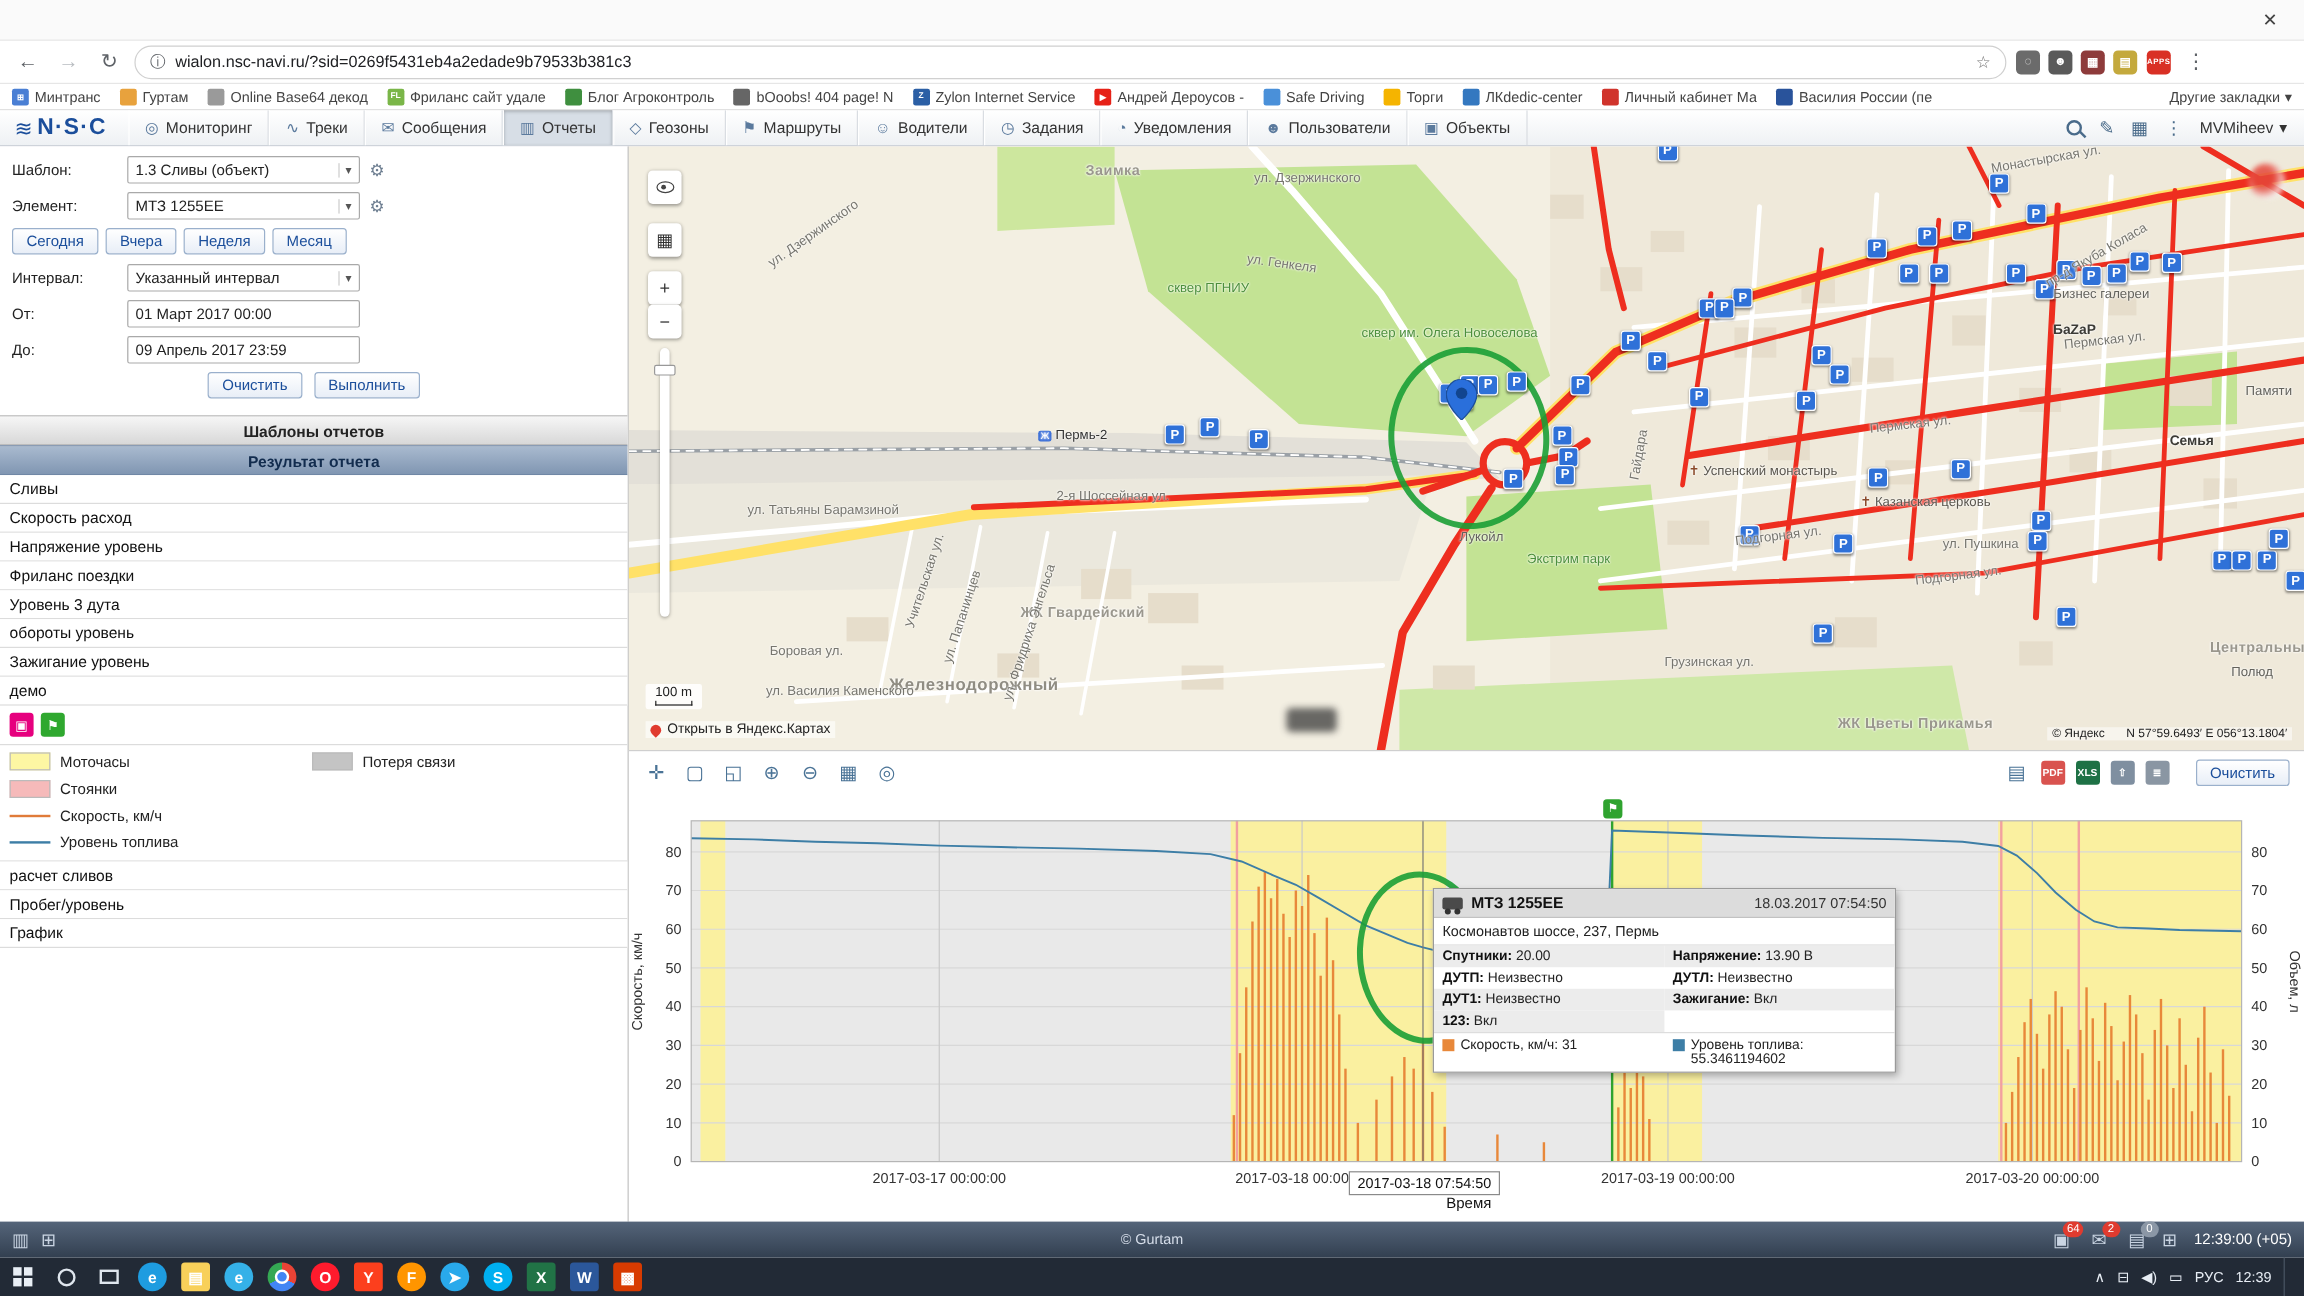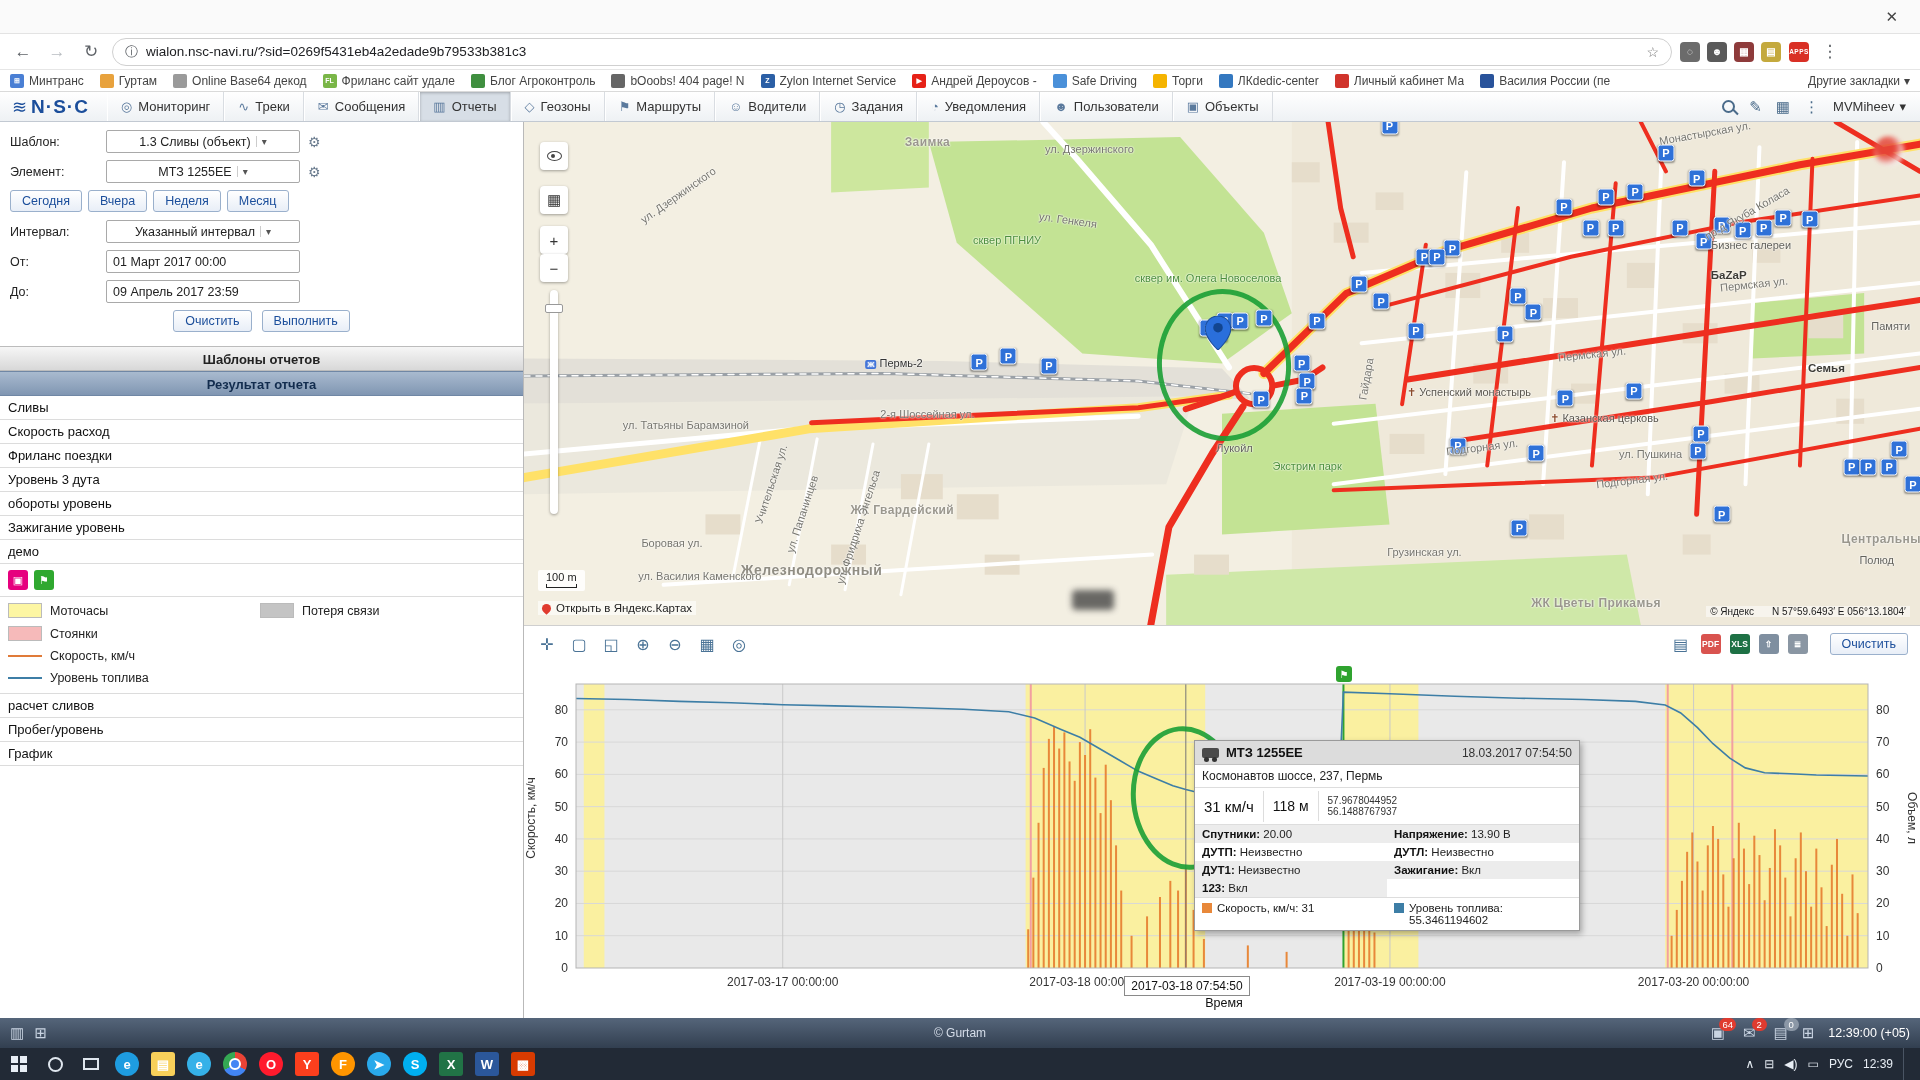--- a/index.html
+++ b/index.html
@@ -44,21 +44,21 @@
   
   .content{display:flex;height:896px}
   .sidebar{width:524px;border-right:1px solid #b9b9b9;background:#fff;display:flex;flex-direction:column;overflow:hidden}
   .main{width:1396px;display:flex;flex-direction:column}
 
   
   .form{padding:8px 10px 6px}
   .frow{display:flex;align-items:center;margin-bottom:7px;gap:8px}
   .flabel{width:88px;font-size:12.5px;color:#222}
   .select,.tinput{height:23px;border:1px solid #a9a9a9;background:#fff;font-size:12.5px;display:flex;align-items:center;padding:0 6px;border-radius:2px}
-  .select{width:194px;justify-content:center;cursor:pointer}
+  .select{width:194px;justify-content:space-between;cursor:pointer}
   .select .caret{color:#555;font-size:10px;border-left:1px solid #ccc;padding-left:5px;margin-left:5px}
   .tinput{width:194px}
   .tool-ico{color:#6b7c8f;font-size:14px;cursor:pointer}
   .btn{border:1px solid #9ab0cc;background:linear-gradient(#ffffff,#e8eef7);color:#1b4e9b;font-size:12.5px;border-radius:3px;padding:3px 11px;cursor:pointer;font-family:inherit}
   .quick-row{display:flex;gap:6px;margin:2px 0 8px 0}
   .actions{display:flex;gap:10px;justify-content:center;margin:4px 0 8px}
   .section-header{height:25px;line-height:25px;text-align:center;font-weight:bold;font-size:13px;color:#222;background:linear-gradient(#f6f6f6,#d8d8d8);border-top:1px solid #bcbcbc;border-bottom:1px solid #bcbcbc}
   .section-header.active{background:linear-gradient(#a9bacf,#8096b2);color:#122c4e;border-color:#7087a5}
   .list-item{height:24px;line-height:24px;padding-left:8px;font-size:13px;color:#111;border-bottom:1px solid #dcdcdc;cursor:pointer;background:#fff}
   .legend-icons{display:flex;gap:6px;padding:6px 8px;border-bottom:1px solid #dcdcdc}
@@ -355,20 +355,21 @@
         <div class="actions">
           <button class="btn">Очистить</button>
           <button class="btn">Выполнить</button>
         </div>
       </div>
       <div class="section-header">Шаблоны отчетов</div>
       <div class="section-header active">Результат отчета</div>
       <div id="report-list">
           <div class="list-item">Сливы</div>
           <div class="list-item">Скорость расход</div>
+          <div class="list-item">Напряжение уровень</div>
           <div class="list-item">Фриланс поездки</div>
           <div class="list-item">Уровень 3 дута</div>
           <div class="list-item">обороты уровень</div>
           <div class="list-item">Зажигание уровень</div>
           <div class="list-item">демо</div>
         </div>
       <div class="legend-icons">
         <span class="mini-ico" title="демо" style="background: rgb(230, 0, 126);">▣</span>
         <span class="mini-ico" style="background: rgb(47, 168, 47);">⚑</span>
       </div>
@@ -632,28 +633,20 @@
         <div class="cursor-box">2017-03-18 07:54:50</div>
         <div class="time-label">Время</div>
 
         <div class="chart-tooltip">
           <div class="tt-header">
             <span class="truck-ico"></span>
             <span class="tt-unit">МТЗ 1255ЕЕ</span>
             <span class="tt-dt">18.03.2017 07:54:50</span>
           </div>
           <div class="tt-address">Космонавтов шоссе, 237, Пермь</div>
-          <div class="tt-main">
-            <span class="tt-speed">31 км/ч</span>
-            <span class="tt-alt">118 м</span>
-            <span class="tt-coords">
-              <span>57.9678044952</span>
-              <span>56.1488767937</span>
-            </span>
-          </div>
           <div class="tt-params" id="tt-params">
               <div class="tt-cell shade"><b>Спутники: </b>20.00</div>
               <div class="tt-cell shade"><b>Напряжение: </b>13.90 В</div>
               <div class="tt-cell"><b>ДУТП: </b>Неизвестно</div>
               <div class="tt-cell"><b>ДУТЛ: </b>Неизвестно</div>
               <div class="tt-cell shade"><b>ДУТ1: </b>Неизвестно</div>
               <div class="tt-cell shade"><b>Зажигание: </b>Вкл</div>
               <div class="tt-cell shade"><b>123: </b>Вкл</div>
             </div>
           <div class="tt-series" id="tt-series">

